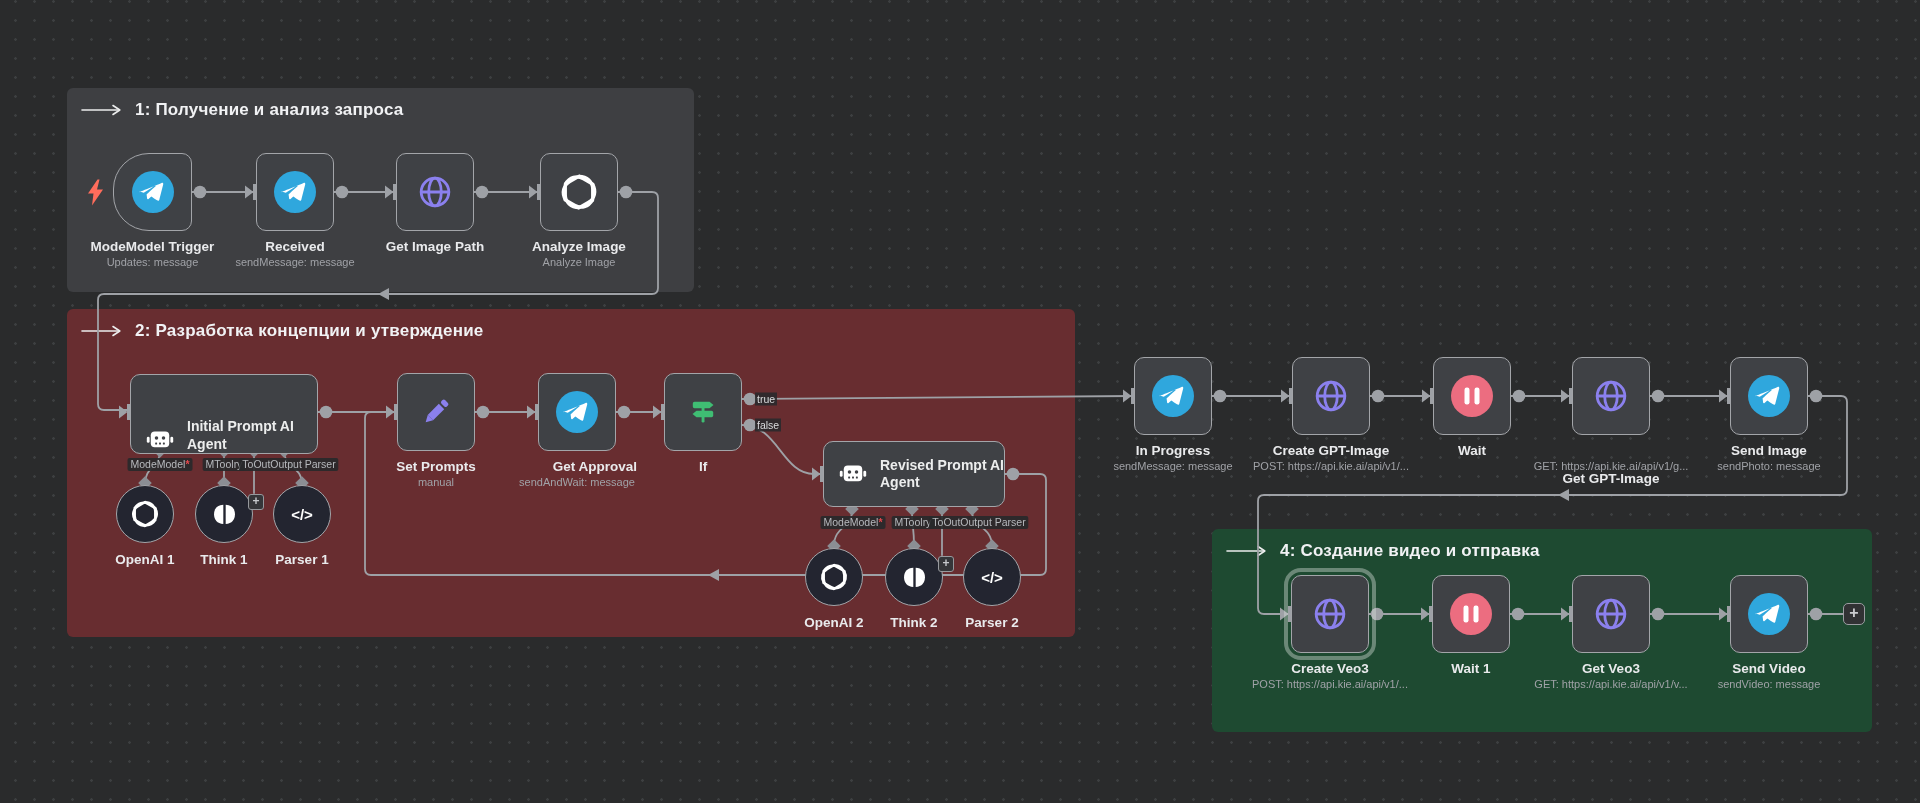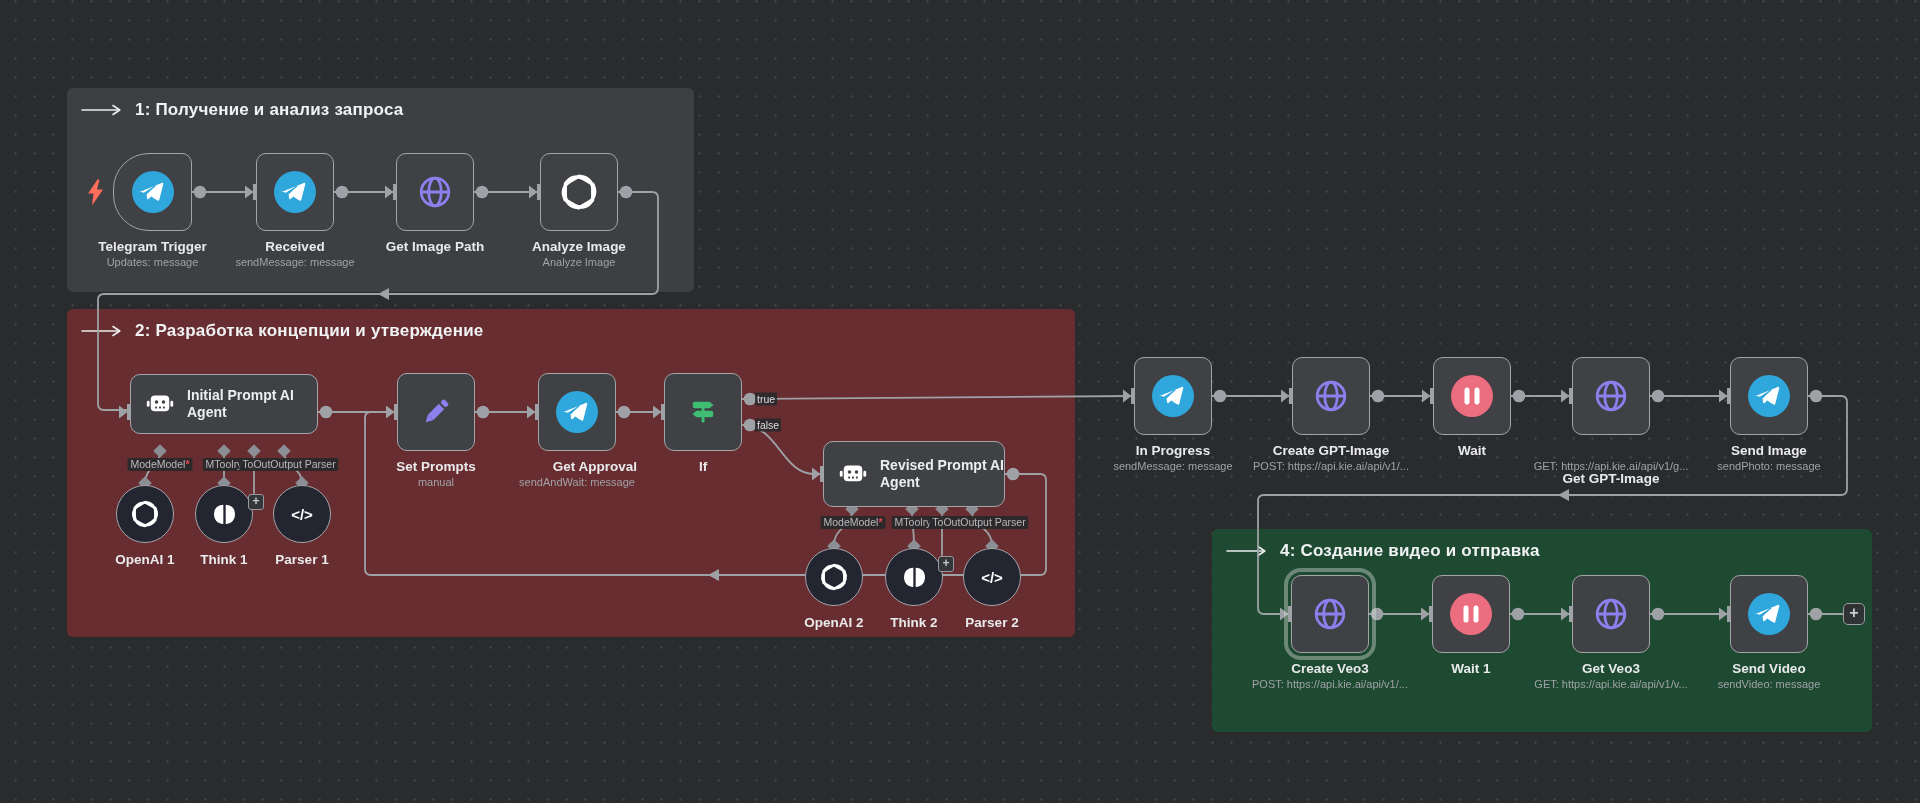--- a/index.html
+++ b/index.html
@@ -162,21 +162,21 @@
       <circle cx="1816" cy="614" r="6.3" fill="#9ea1a6"></circle>
     </svg>
     <div class="node trigger" style="left: 113px; top: 153px; width: 79px; height: 78px;">
       <span class="icon-wrap">
         <svg width="44" height="44" viewBox="0 0 44 44">
           <circle cx="22" cy="22" r="21" fill="#2fa7dd"></circle>
           <path fill="#fff" d="M9.4,21.6c0,0,19-7.8,21.2-8.7c0.9-0.4,2,0.2,1.6,1.6c-0.4,1.6-3.4,13.6-3.8,15s-1.3,1.5-2.4,0.8c-1.1-0.7-4.6-3.1-5.7-3.9l-2.8,2.7c-0.5,0.5-1.3,0.3-1.4-0.5l-0.5-4.2c0,0,8.8-8,9.2-8.4c0.4-0.4-0.1-0.7-0.6-0.4c-1.5,0.9-11.4,7.2-11.4,7.2l-4.2-1.3C7.7,23.2,7.6,22.5,9.4,21.6z"></path>
         </svg>
       </span>
     </div>
-    <div class="nlabel" style="left: 42.5px; top: 239px;">Telegram Trigger</div>
+    <div class="nlabel" style="left: 42.5px; top: 239px;">ModeModel Trigger</div>
     <div class="nsub" style="left: 22.5px; top: 256px;">Updates: message</div>
     <div class="node " style="left: 256px; top: 153px; width: 78px; height: 78px;">
       <span class="icon-wrap">
         <svg width="44" height="44" viewBox="0 0 44 44">
           <circle cx="22" cy="22" r="21" fill="#2fa7dd"></circle>
           <path fill="#fff" d="M9.4,21.6c0,0,19-7.8,21.2-8.7c0.9-0.4,2,0.2,1.6,1.6c-0.4,1.6-3.4,13.6-3.8,15s-1.3,1.5-2.4,0.8c-1.1-0.7-4.6-3.1-5.7-3.9l-2.8,2.7c-0.5,0.5-1.3,0.3-1.4-0.5l-0.5-4.2c0,0,8.8-8,9.2-8.4c0.4-0.4-0.1-0.7-0.6-0.4c-1.5,0.9-11.4,7.2-11.4,7.2l-4.2-1.3C7.7,23.2,7.6,22.5,9.4,21.6z"></path>
         </svg>
       </span>
     </div>
     <div class="nlabel" style="left: 185px; top: 239px;">Received</div>
@@ -200,21 +200,21 @@
             <path d="M0,-12.6 C6.6,-12.6 10.9,-8.3 10.9,-2.2 L10.9,6.6" transform="rotate(120)"></path>
             <path d="M0,-12.6 C6.6,-12.6 10.9,-8.3 10.9,-2.2 L10.9,6.6" transform="rotate(180)"></path>
             <path d="M0,-12.6 C6.6,-12.6 10.9,-8.3 10.9,-2.2 L10.9,6.6" transform="rotate(240)"></path>
             <path d="M0,-12.6 C6.6,-12.6 10.9,-8.3 10.9,-2.2 L10.9,6.6" transform="rotate(300)"></path>
           </g>
         </svg>
       </span>
     </div>
     <div class="nlabel" style="left: 469px; top: 239px;">Analyze Image</div>
     <div class="nsub" style="left: 449px; top: 256px;">Analyze Image</div>
-    <div class="node agent" style="left: 130px; top: 374px; width: 188px; height: 60px;">
+    <div class="node agent" style="left: 130px; top: 374px; width: 188px; height: 80px; align-items: flex-end;">
       <span class="icon-wrap">
         <svg width="30" height="26.4" viewBox="0 0 34 30">
           <rect x="6.5" y="5" width="21" height="18" rx="4.5" fill="#fff"></rect>
           <rect x="2" y="11" width="3.2" height="7" rx="1.6" fill="#fff"></rect>
           <rect x="28.8" y="11" width="3.2" height="7" rx="1.6" fill="#fff"></rect>
           <circle cx="13" cy="12.5" r="2" fill="#3f4145"></circle>
           <circle cx="21" cy="12.5" r="2" fill="#3f4145"></circle>
           <rect x="11.5" y="17.6" width="2.2" height="2.2" rx="0.6" fill="#3f4145"></rect>
           <rect x="15.9" y="17.6" width="2.2" height="2.2" rx="0.6" fill="#3f4145"></rect>
           <rect x="20.3" y="17.6" width="2.2" height="2.2" rx="0.6" fill="#3f4145"></rect>

